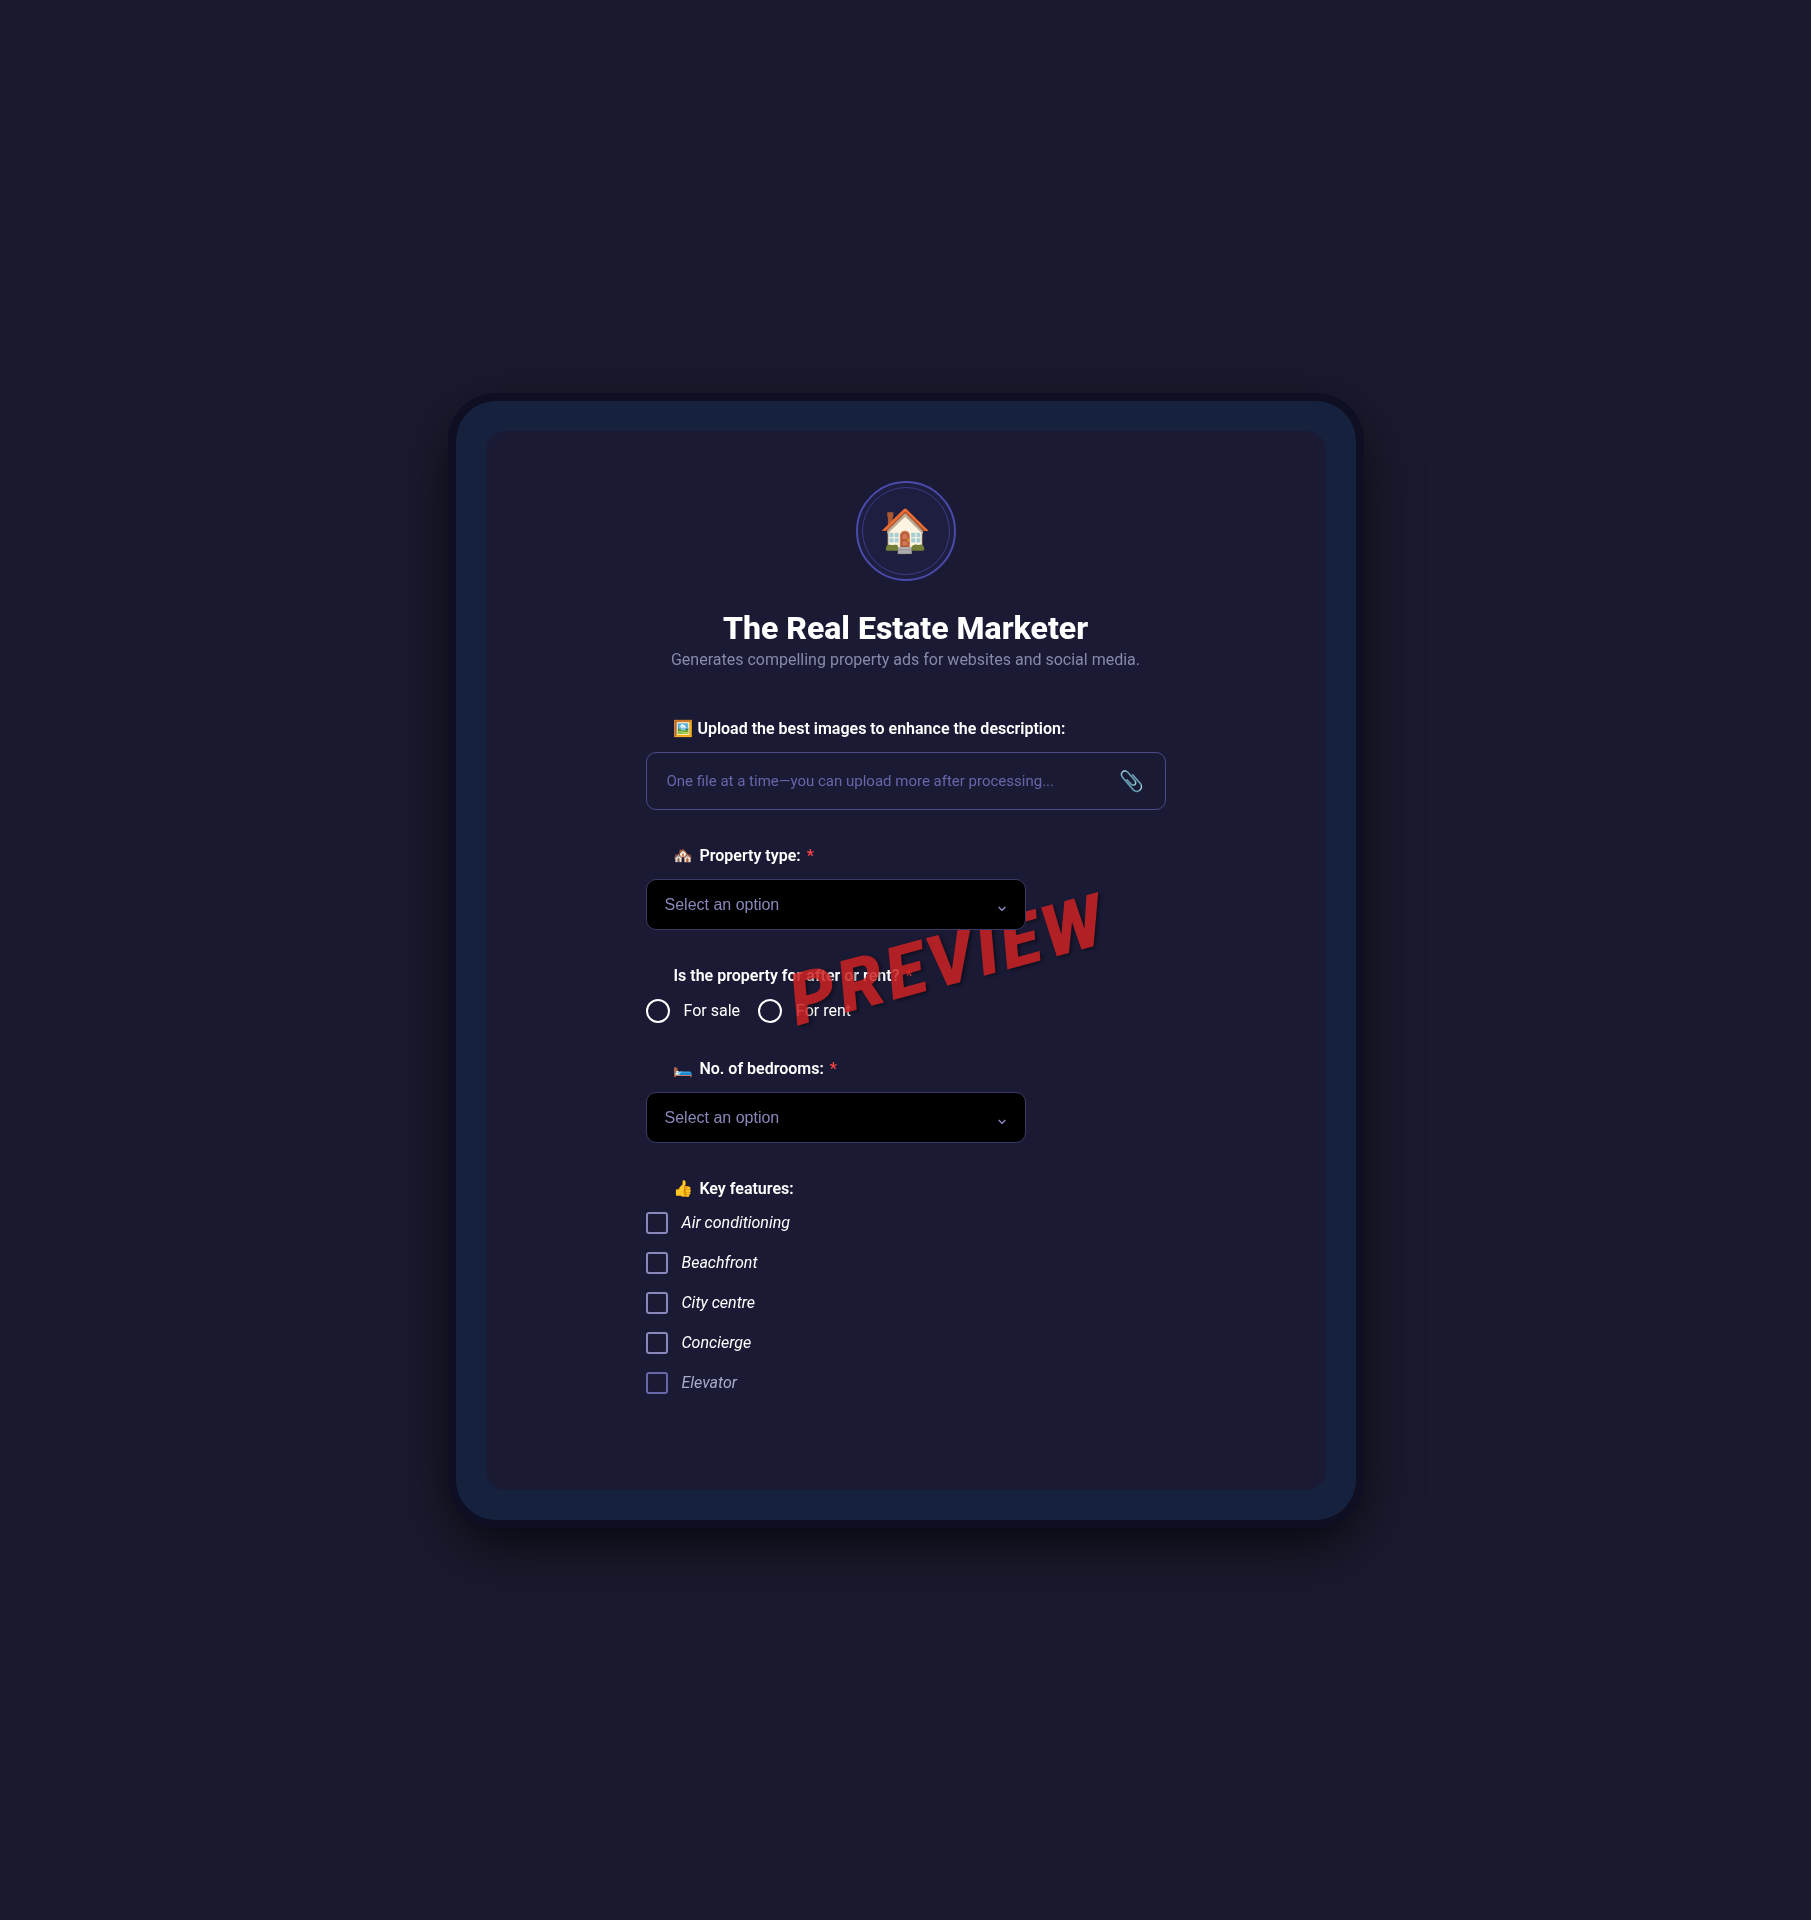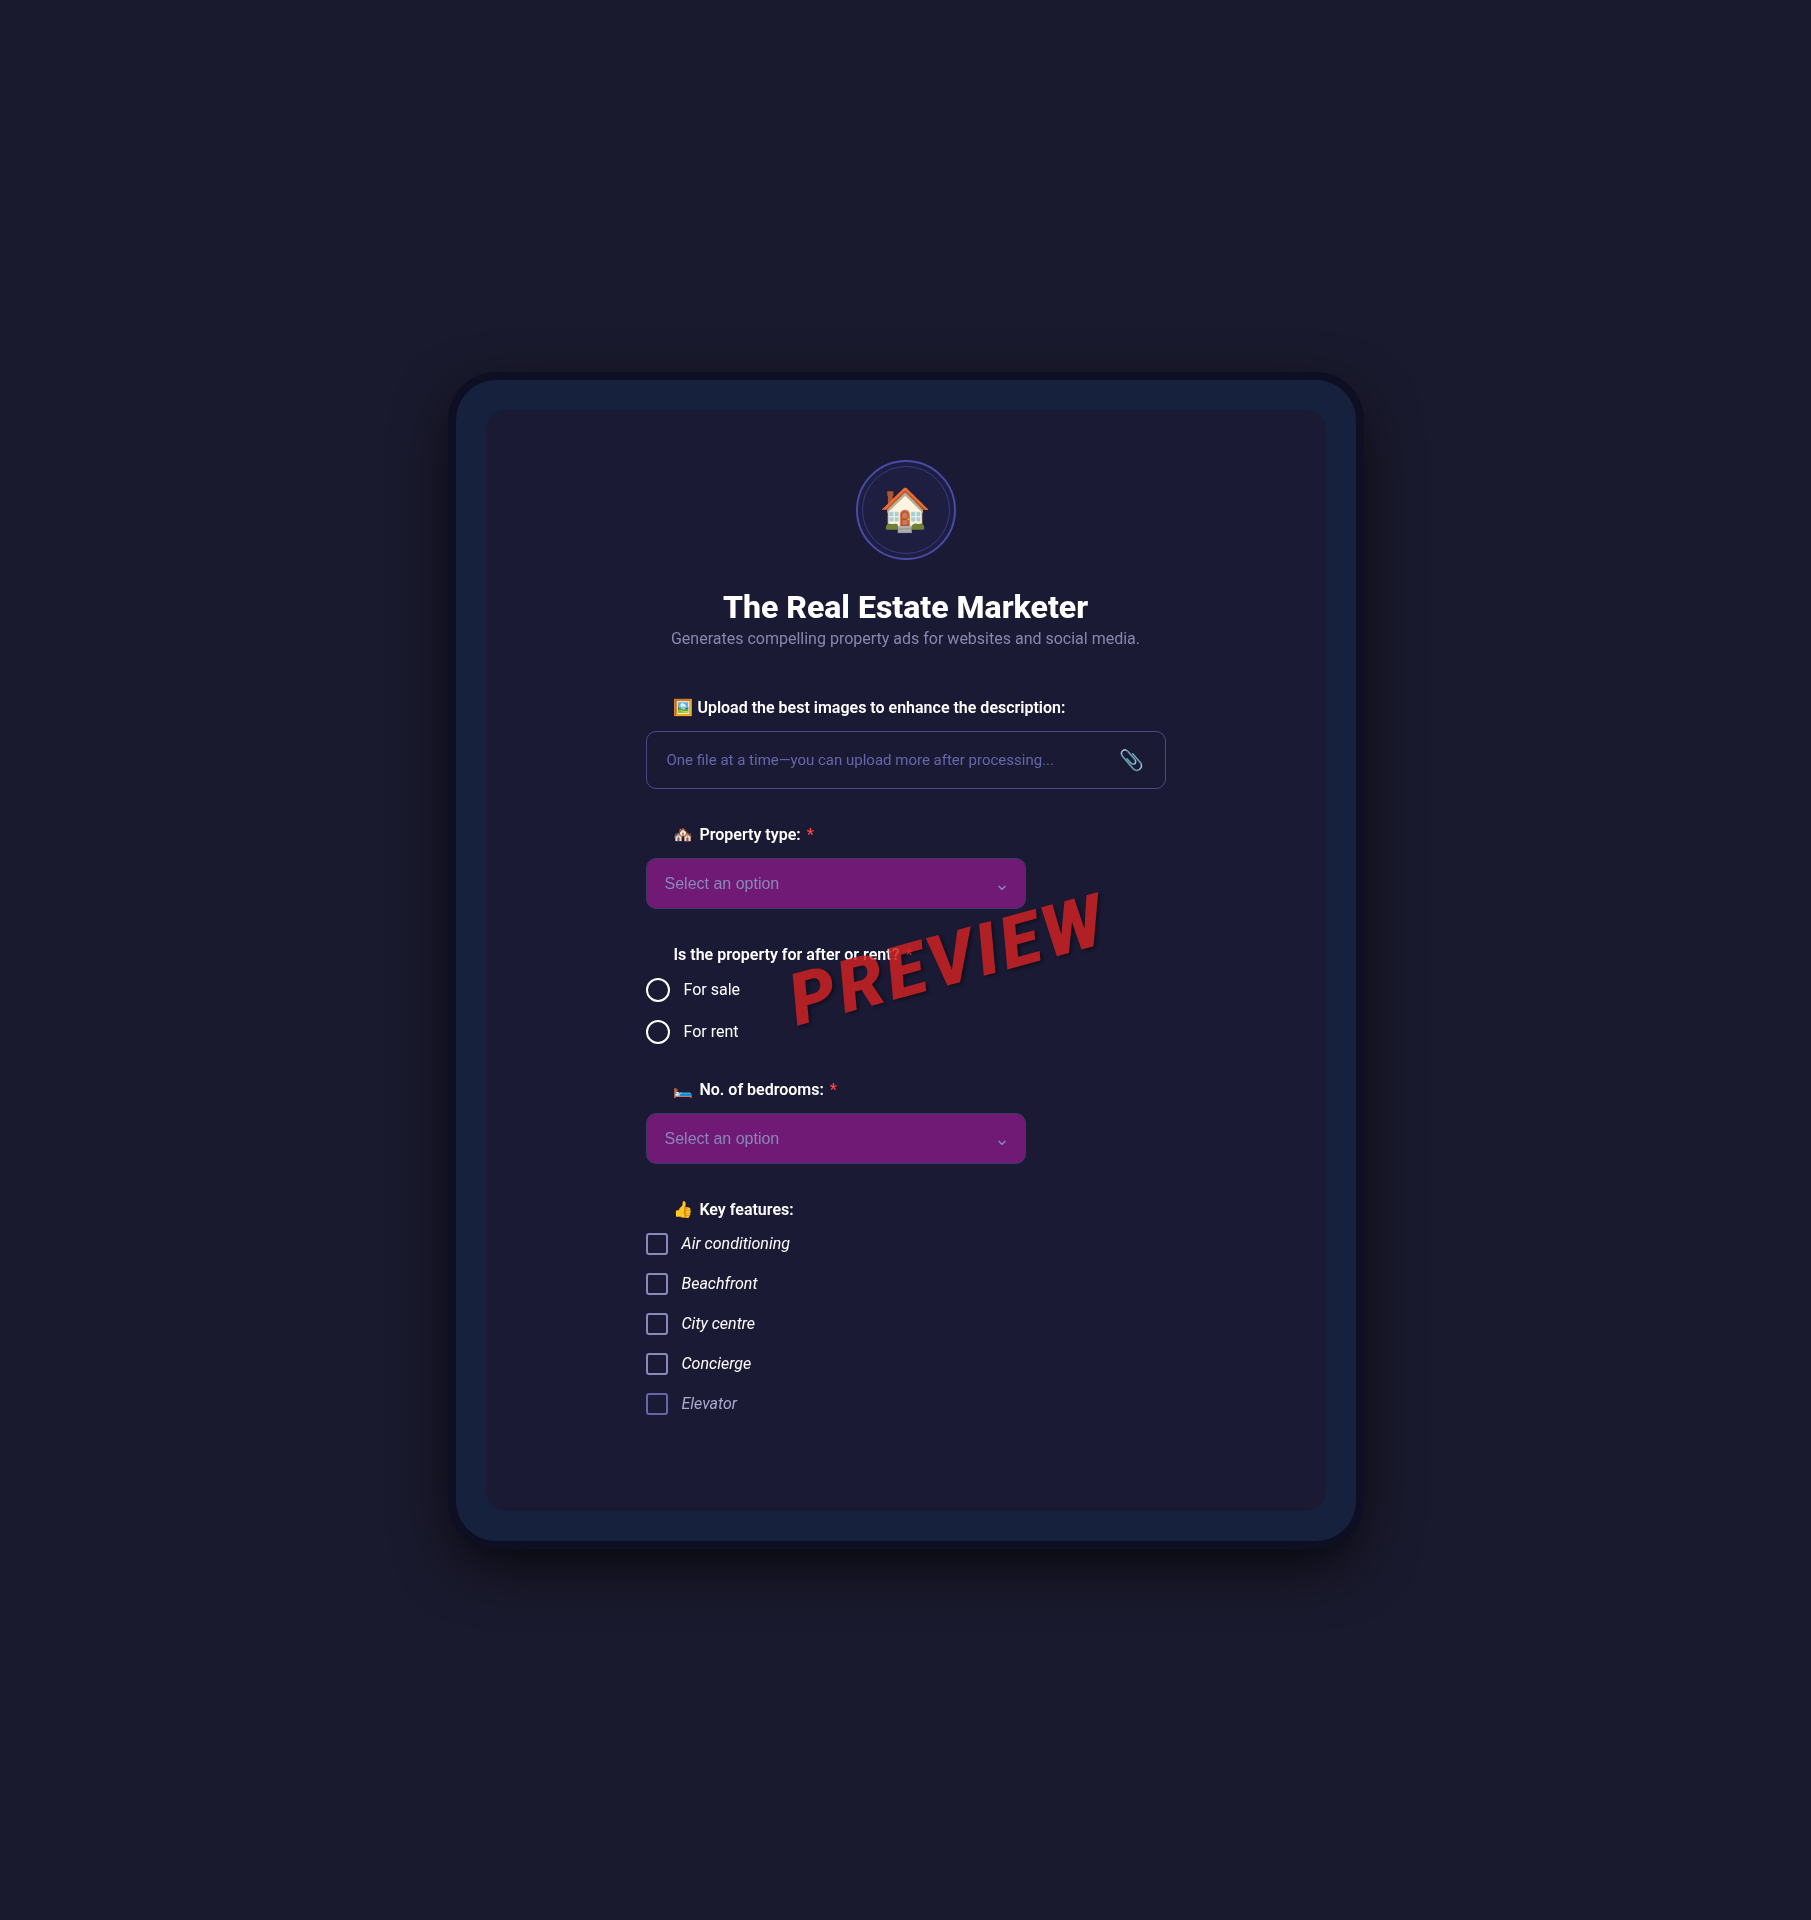--- a/index.html
+++ b/index.html
@@ -122,21 +122,21 @@
     }
 
     .select-wrapper {
       position: relative;
       width: 100%;
       max-width: 380px;
     }
 
     .custom-select {
       width: 100%;
-      background: #701a75;
+      background: #000000;
       border: 1.5px solid #3a3a66;
       border-radius: 10px;
       padding: 16px 50px 16px 18px;
       color: #8888bb;
       font-size: 16px;
       appearance: none;
       cursor: pointer;
       outline: none;
     }
 
@@ -145,21 +145,20 @@
       right: 16px;
       top: 50%;
       transform: translateY(-50%);
       color: #8888bb;
       font-size: 18px;
       pointer-events: none;
     }
 
     .radio-group {
       display: flex;
-      flex-direction: column;
       gap: 18px;
       margin-top: 4px;
     }
 
     .radio-option {
       display: flex;
       align-items: center;
       gap: 14px;
       cursor: pointer;
     }

